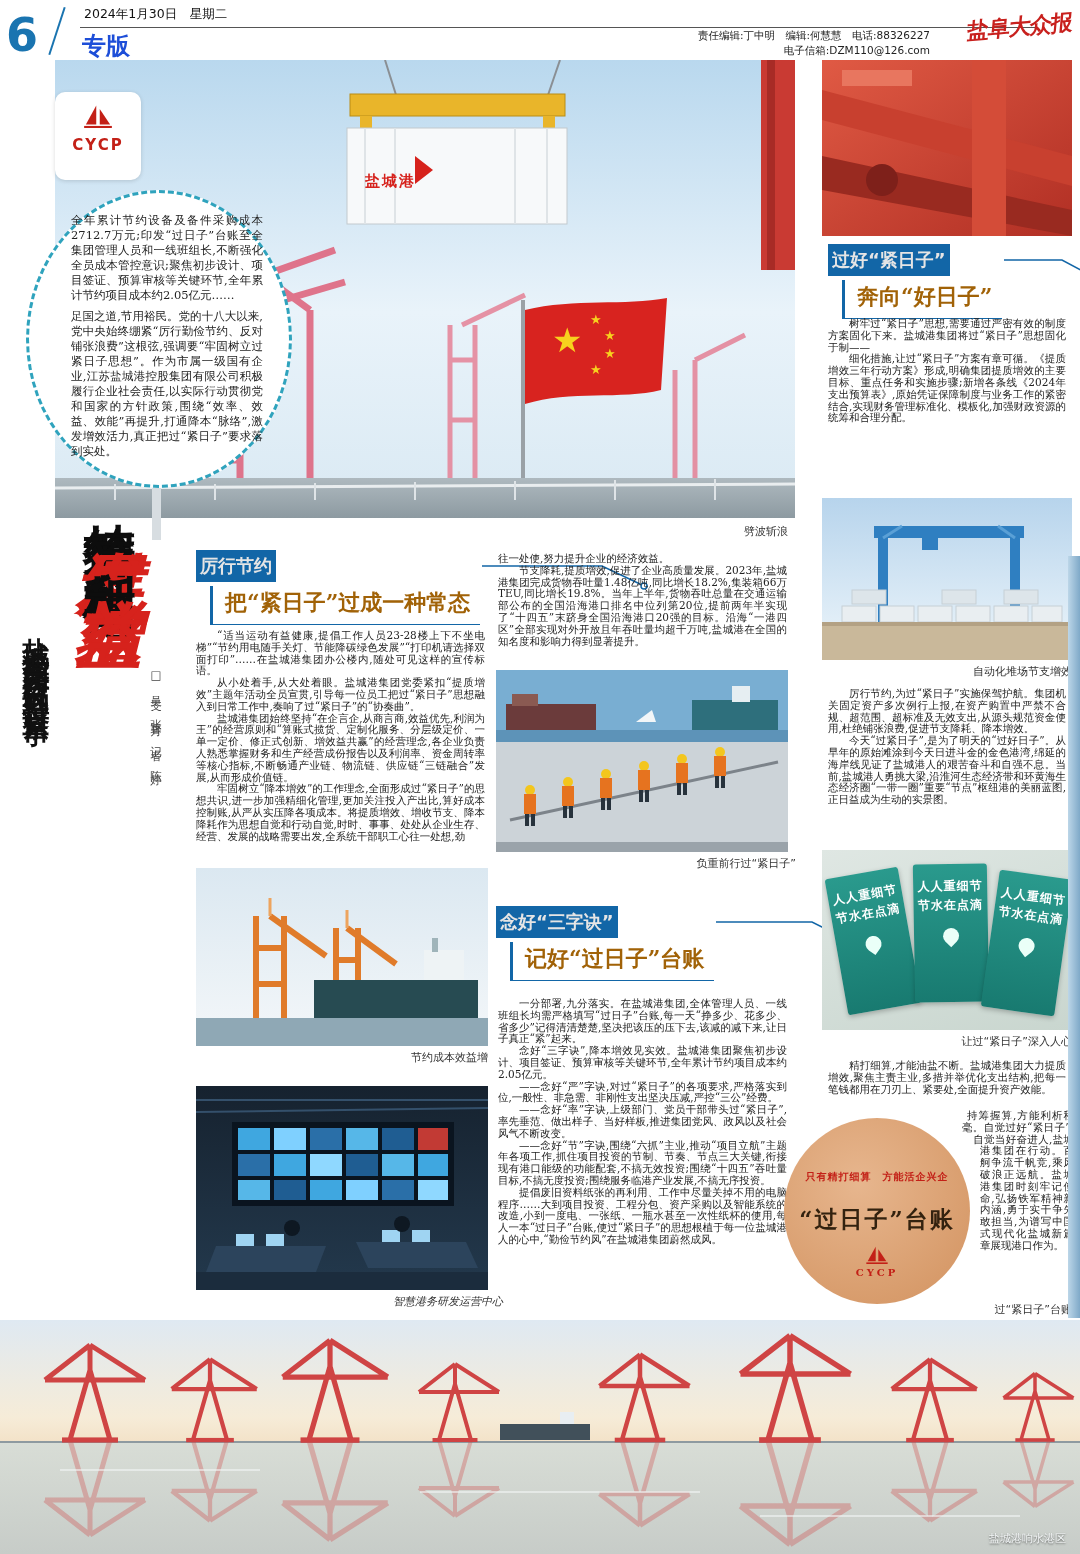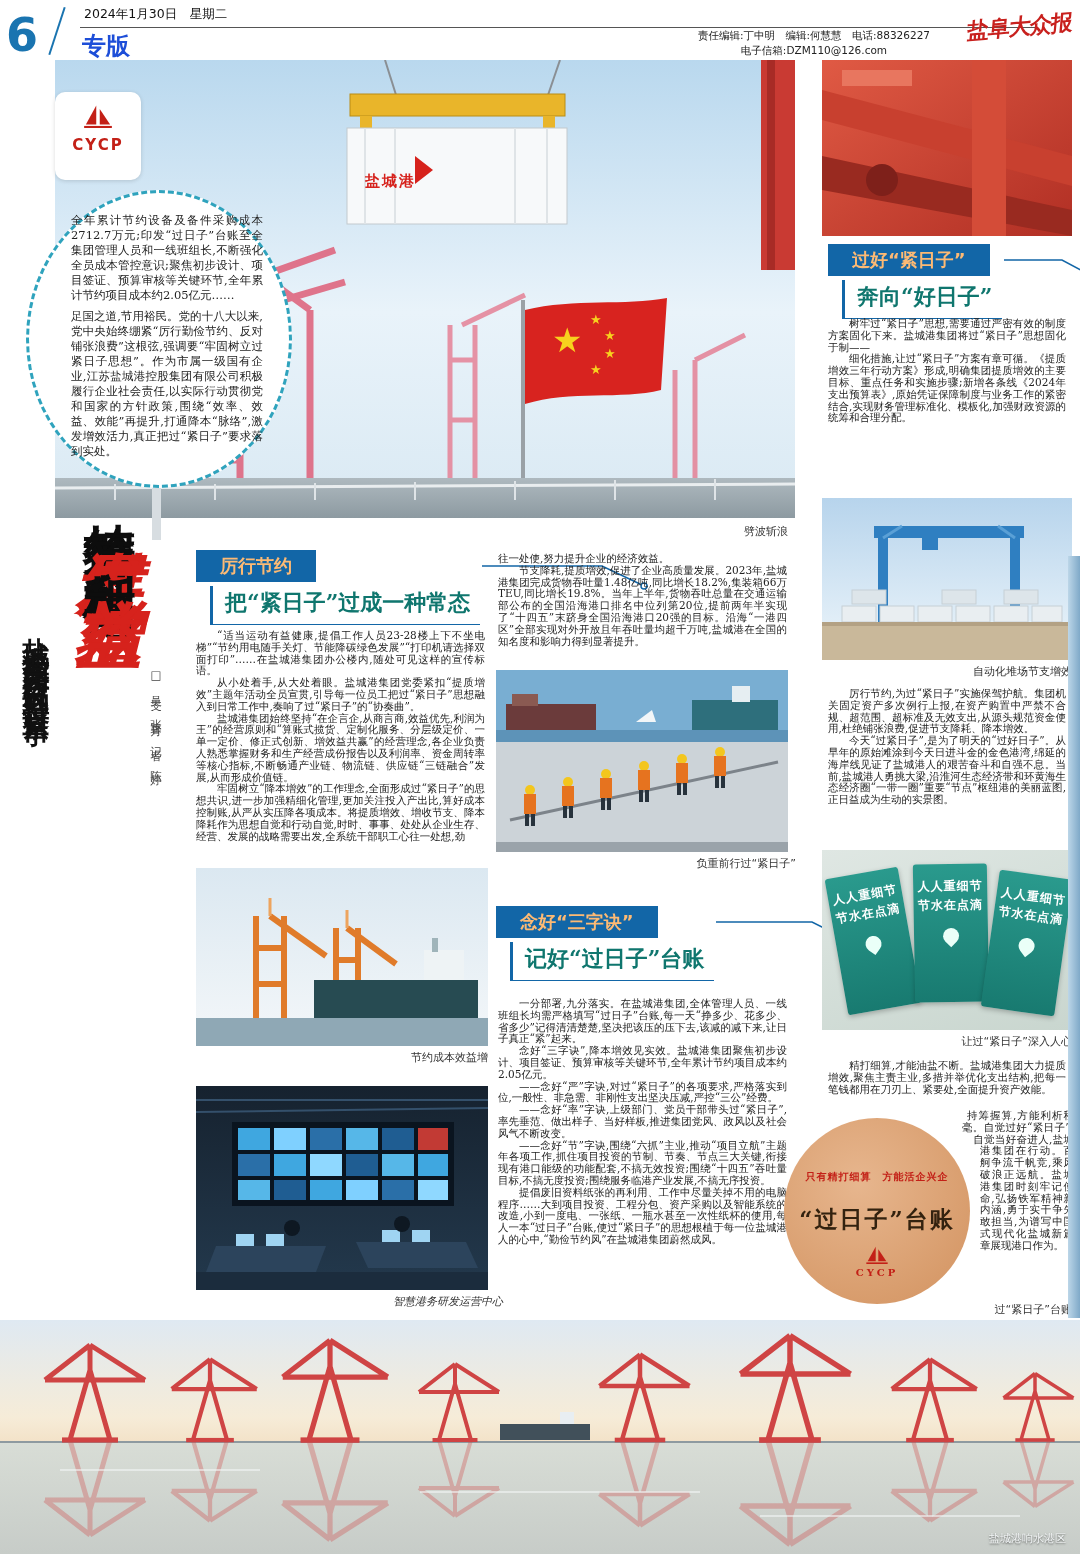--- a/index.html
+++ b/index.html
@@ -11,29 +11,29 @@
   .para{margin:0;text-indent:2em;text-align:justify;font-size:10.5px;line-height:11.8px;color:#222;}
   .para.noindent{text-indent:0;}
   .caption{font-size:11px;color:#333;text-align:right;margin-top:4px;font-family:"DejaVu Sans","Liberation Sans",sans-serif;}
   
   #masthead{position:absolute;left:0;top:0;width:1080px;height:58px;background:#fff;}
   #pageno{position:absolute;left:6px;top:8px;font-size:46px;font-weight:900;color:#1a74b0;font-family:"DejaVu Sans","Liberation Sans",sans-serif;}
   #slash{position:absolute;left:56px;top:6px;width:2px;height:50px;background:#1a74b0;transform:rotate(18deg);}
   #edition{position:absolute;left:82px;top:30px;font-size:24px;font-weight:900;color:#1d4ed8;}
   #dateline{position:absolute;left:84px;top:6px;font-size:12.5px;color:#111;}
   #daterule{position:absolute;left:80px;top:27px;width:955px;height:1px;background:#555;}
-  #editors{position:absolute;right:150px;top:28px;text-align:center;font-size:10.5px;line-height:15px;color:#222;font-family:"DejaVu Sans","Liberation Sans",sans-serif;}
+  #editors{position:absolute;right:150px;top:28px;text-align:right;font-size:10.5px;line-height:15px;color:#222;font-family:"DejaVu Sans","Liberation Sans",sans-serif;}
   #paperlogo{position:absolute;right:8px;top:12px;font-size:22px;font-weight:900;color:#c8201d;
              transform:rotate(-5deg) skewX(-10deg);letter-spacing:-1px;}
   
   .sec-head{position:absolute;}
-  .sec-tag{display:inline-block;background:#1266a7;color:#fdba74;font-weight:900;font-size:18px;
-           padding:4px 24px;font-family:"DejaVu Sans","Liberation Sans",sans-serif;position:relative;z-index:2;}
+  .sec-tag{display:inline-block;background:#1266a7;color:#e5e5e5;font-weight:900;font-size:18px;
+           padding:4px 4px;font-family:"DejaVu Sans","Liberation Sans",sans-serif;position:relative;z-index:2;}
   .tag-line{position:absolute;top:14px;left:100%;margin-left:2px;}
-  .sec-title{margin-top:4px;margin-left:14px;font-size:22px;font-weight:900;color:#0f766e;
+  .sec-title{margin-top:4px;margin-left:14px;font-size:22px;font-weight:900;color:#a16207;
              border-left:3px solid #1266a7;border-bottom:1px solid #1266a7;padding:2px 10px 6px 12px;display:inline-block;}
   
   #bubble{position:absolute;left:26px;top:190px;width:266px;height:298px;border-radius:50%;
           border:3px dashed #2fa3bd;background:#fff;box-sizing:border-box;
           display:flex;flex-direction:column;justify-content:center;padding:26px 26px;}
   #bubble p{margin:0 0 6px 16px;font-size:11.5px;line-height:15px;text-align:justify;color:#222;}
   #pole{position:absolute;left:152px;top:488px;width:9px;height:52px;background:#d7dde1;}
   
   #headline{position:absolute;left:62px;top:482px;width:96px;text-align:center;}
   .hl{writing-mode:vertical-rl;text-orientation:upright;font-weight:900;display:block;margin:0 auto;}

